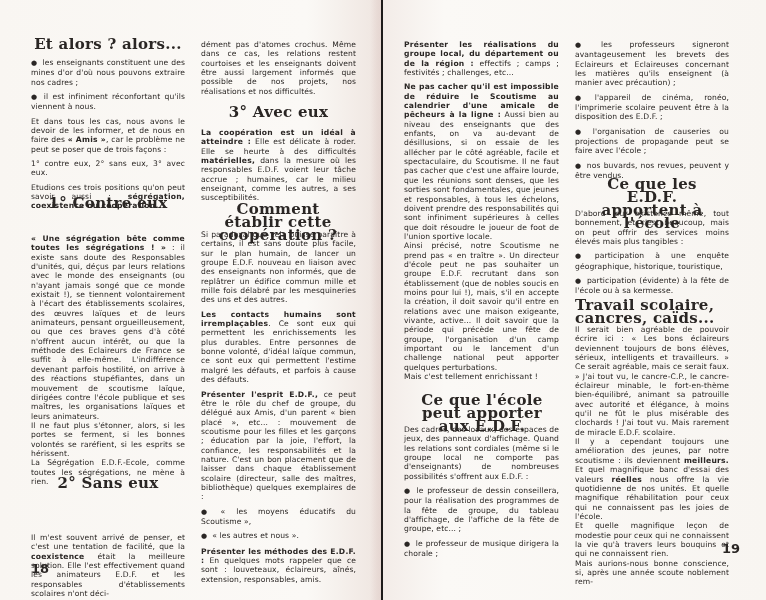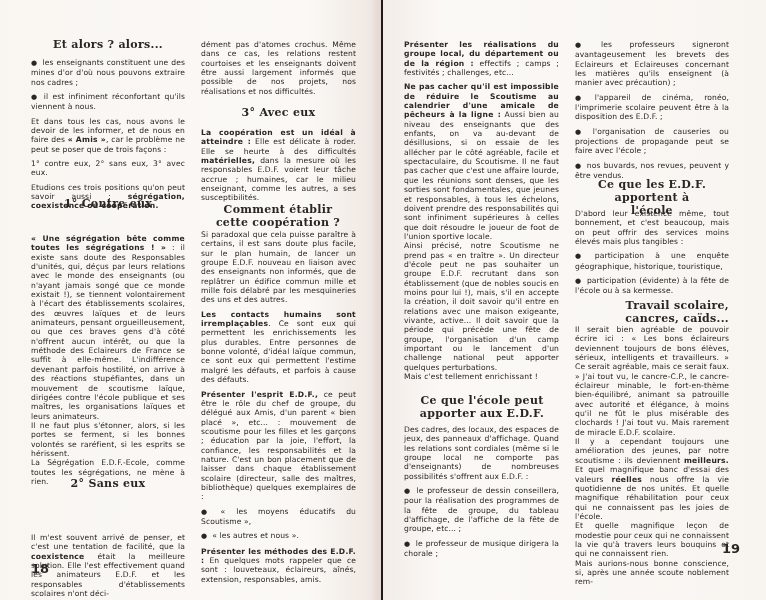--- a/index.html
+++ b/index.html
@@ -8,23 +8,23 @@
   .spread { position: absolute; left: 0; top: 0; width: 766px; height: 600px;
     background: linear-gradient(90deg, #f9f6f2 0%, #fbf9f6 40%, #efe6e1 49.3%, #f3ece8 50%, #fbf9f6 58%, #f8f5f1 100%); }
   .gutter { position: absolute; left: 381px; top: 0; width: 2px; height: 600px; background: #1e1b1a; }
   .gutter-shadow { position: absolute; left: 370px; top: 0; width: 11px; height: 600px;
     background: linear-gradient(90deg, rgba(230,210,205,0) 0%, rgba(215,190,185,0.45) 100%); }
   .col { position: absolute; top: 0; font-size: 7.6px; line-height: 9.35px; text-align: justify; letter-spacing: 0.1px; }
   .col p { margin-bottom: 5px; }
   .col p.tight { margin-bottom: 0; }
   .col b { font-weight: bold; letter-spacing: 0.25px; }
   .col .bullet::before { content: "\25CF"; font-size: 7px; margin-right: 5px; }
-  .col h2 { font-family: "DejaVu Serif", serif; font-weight: bold; font-size: 11px; line-height: 13px;
+  .col h2 { font-family: "DejaVu Serif", serif; font-weight: bold; font-size: 15px; line-height: 13px;
     text-align: center; letter-spacing: 0.3px; }
-  .col h2.left { text-align: right; }
+  .col h2.left { text-align: left; }
   .c1 { left: 31px; width: 154px; }
   .c2 { left: 201px; width: 155px; }
   .c3 { left: 404px; width: 155px; }
   .c4 { left: 575px; width: 154px; }
   .pagenum { position: absolute; font-family: "DejaVu Sans", sans-serif; font-weight: bold; font-size: 13px; }
   .abs { position: absolute; left: 0; width: 100%; }
 </style>
 </head>
 <body>
 

